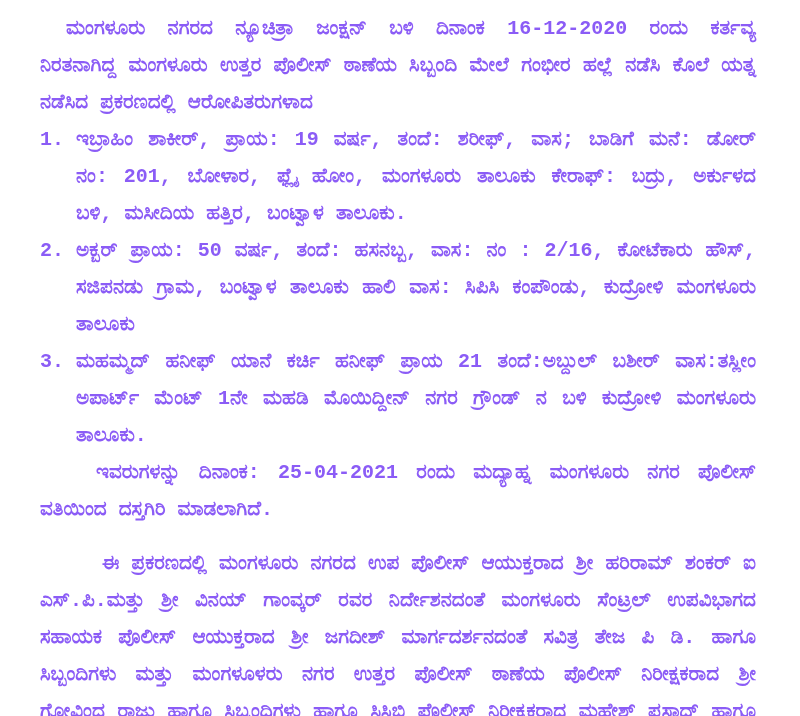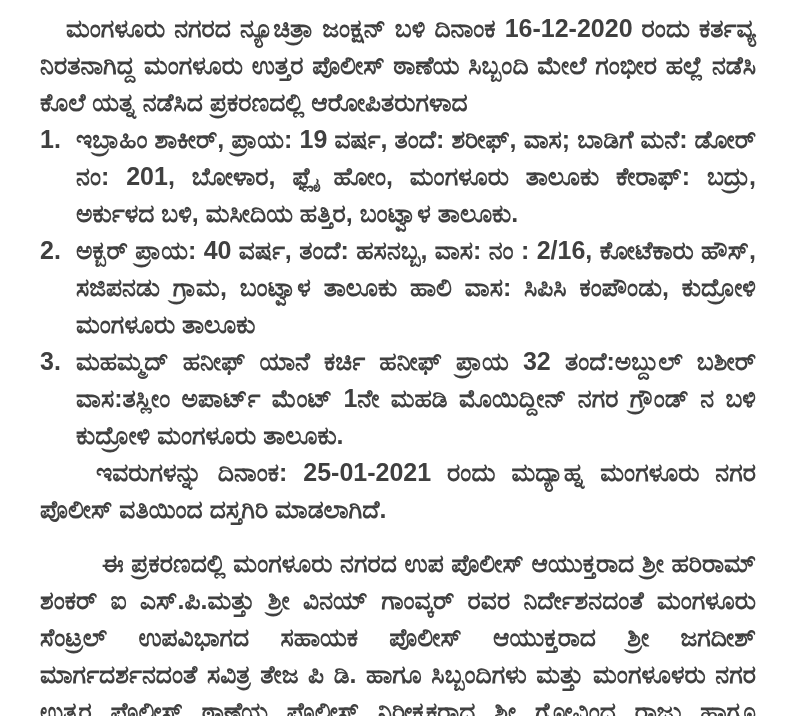--- a/index.html
+++ b/index.html
@@ -8,25 +8,25 @@
     background: #ffffff;
   }
   .page {
     position: relative;
     width: 800px;
     height: 716px;
     background: #ffffff;
     box-sizing: border-box;
     padding: 10px 44px 6px 40px;
     overflow: hidden;
-    font-family: Liberation Sans, sans-serif;
+    font-family: Liberation Mono, monospace;
     font-weight: 700;
-    font-size: 25px;
+    font-size: 20px;
     line-height: 37px;
-    color: #404040;
+    color: #8b5cf6;
     -webkit-font-smoothing: antialiased;
   }
   .para {
     margin: 0;
     text-align: justify;
     text-align-last: left;
   }
   .indent-sm { text-indent: 26px; }
   .indent-md { text-indent: 56px; }
   .indent-lg { text-indent: 62px; margin-top: 17px; }
@@ -59,27 +59,27 @@
 
   <div class="accused-list">
 
     <div class="accused-item">
       <span class="accused-number">1.</span>
       <span class="accused-text">ಇಬ್ರಾಹಿಂ ಶಾಕೀರ್, ಪ್ರಾಯ: 19 ವರ್ಷ, ತಂದೆ: ಶರೀಫ್, ವಾಸ; ಬಾಡಿಗೆ ಮನೆ: ಡೋರ್ ನಂ: 201, ಬೋಳಾರ, ಫ್ಲೈ ಹೋಂ, ಮಂಗಳೂರು ತಾಲೂಕು ಕೇರಾಫ್: ಬದ್ರು, ಅರ್ಕುಳದ ಬಳಿ, ಮಸೀದಿಯ ಹತ್ತಿರ, ಬಂಟ್ವಾಳ ತಾಲೂಕು.</span>
     </div>
 
     <div class="accused-item">
       <span class="accused-number">2.</span>
-      <span class="accused-text">ಅಕ್ಬರ್ ಪ್ರಾಯ: 40 ವರ್ಷ, ತಂದೆ: ಹಸನಬ್ಬ, ವಾಸ: ನಂ : 2/16, ಕೋಟೆಕಾರು ಹೌಸ್, ಸಜಿಪನಡು ಗ್ರಾಮ, ಬಂಟ್ವಾಳ ತಾಲೂಕು ಹಾಲಿ ವಾಸ: ಸಿಪಿಸಿ ಕಂಪೌಂಡು, ಕುದ್ರೋಳಿ ಮಂಗಳೂರು ತಾಲೂಕು</span>
+      <span class="accused-text">ಅಕ್ಬರ್ ಪ್ರಾಯ: 50 ವರ್ಷ, ತಂದೆ: ಹಸನಬ್ಬ, ವಾಸ: ನಂ : 2/16, ಕೋಟೆಕಾರು ಹೌಸ್, ಸಜಿಪನಡು ಗ್ರಾಮ, ಬಂಟ್ವಾಳ ತಾಲೂಕು ಹಾಲಿ ವಾಸ: ಸಿಪಿಸಿ ಕಂಪೌಂಡು, ಕುದ್ರೋಳಿ ಮಂಗಳೂರು ತಾಲೂಕು</span>
     </div>
 
     <div class="accused-item">
       <span class="accused-number">3.</span>
-      <span class="accused-text">ಮಹಮ್ಮದ್ ಹನೀಫ್ ಯಾನೆ ಕರ್ಚಿ ಹನೀಫ್ ಪ್ರಾಯ 32 ತಂದೆ:ಅಬ್ದುಲ್ ಬಶೀರ್ ವಾಸ:ತಸ್ಲೀಂ ಅಪಾರ್ಟ್ ಮೆಂಟ್ 1ನೇ ಮಹಡಿ ಮೊಯಿದ್ದೀನ್ ನಗರ ಗ್ರೌಂಡ್ ನ ಬಳಿ ಕುದ್ರೋಳಿ ಮಂಗಳೂರು ತಾಲೂಕು.</span>
+      <span class="accused-text">ಮಹಮ್ಮದ್ ಹನೀಫ್ ಯಾನೆ ಕರ್ಚಿ ಹನೀಫ್ ಪ್ರಾಯ 21 ತಂದೆ:ಅಬ್ದುಲ್ ಬಶೀರ್ ವಾಸ:ತಸ್ಲೀಂ ಅಪಾರ್ಟ್ ಮೆಂಟ್ 1ನೇ ಮಹಡಿ ಮೊಯಿದ್ದೀನ್ ನಗರ ಗ್ರೌಂಡ್ ನ ಬಳಿ ಕುದ್ರೋಳಿ ಮಂಗಳೂರು ತಾಲೂಕು.</span>
     </div>
 
   </div>
 
-  <p class="para indent-md">ಇವರುಗಳನ್ನು ದಿನಾಂಕ: 25-01-2021 ರಂದು ಮದ್ಯಾಹ್ನ ಮಂಗಳೂರು ನಗರ ಪೊಲೀಸ್ ವತಿಯಿಂದ ದಸ್ತಗಿರಿ ಮಾಡಲಾಗಿದೆ.</p>
+  <p class="para indent-md">ಇವರುಗಳನ್ನು ದಿನಾಂಕ: 25-04-2021 ರಂದು ಮದ್ಯಾಹ್ನ ಮಂಗಳೂರು ನಗರ ಪೊಲೀಸ್ ವತಿಯಿಂದ ದಸ್ತಗಿರಿ ಮಾಡಲಾಗಿದೆ.</p>
 
   <p class="para indent-lg">ಈ ಪ್ರಕರಣದಲ್ಲಿ ಮಂಗಳೂರು ನಗರದ ಉಪ ಪೊಲೀಸ್ ಆಯುಕ್ತರಾದ ಶ್ರೀ ಹರಿರಾಮ್ ಶಂಕರ್ ಐ ಎಸ್.ಪಿ.ಮತ್ತು ಶ್ರೀ ವಿನಯ್ ಗಾಂವ್ಕರ್ ರವರ ನಿರ್ದೇಶನದಂತೆ ಮಂಗಳೂರು ಸೆಂಟ್ರಲ್ ಉಪವಿಭಾಗದ ಸಹಾಯಕ ಪೊಲೀಸ್ ಆಯುಕ್ತರಾದ ಶ್ರೀ ಜಗದೀಶ್ ಮಾರ್ಗದರ್ಶನದಂತೆ ಸವಿತ್ರ ತೇಜ ಪಿ ಡಿ. ಹಾಗೂ ಸಿಬ್ಬಂದಿಗಳು ಮತ್ತು ಮಂಗಳೂಳರು ನಗರ ಉತ್ತರ ಪೊಲೀಸ್ ಠಾಣೆಯ ಪೊಲೀಸ್ ನಿರೀಕ್ಷಕರಾದ ಶ್ರೀ ಗೋವಿಂದ ರಾಜು ಹಾಗೂ ಸಿಬ್ಬಂದಿಗಳು ಹಾಗೂ ಸಿಸಿಬಿ ಪೊಲೀಸ್ ನಿರೀಕ್ಷಕರಾದ ಮಹೇಶ್ ಪ್ರಸಾದ್ ಹಾಗೂ ಸಿಬ್ಬಂದಿಗಳು ಆರೋಪಿಗಳ ಪತ್ತೆ ಕಾರ್ಯದಲ್ಲಿ ಶ್ರಮಿಸಿರುತ್ತಾರೆ.</p>
 
 </div>
 
 </body></html>

